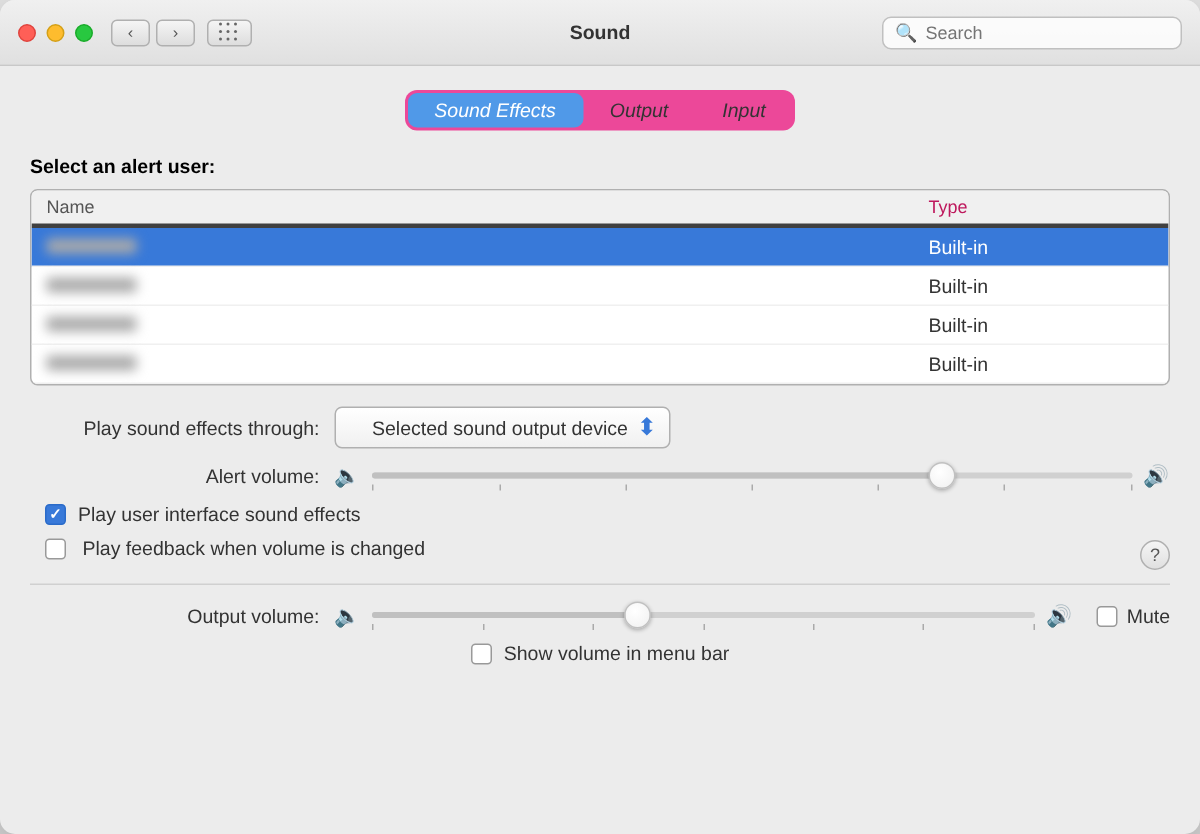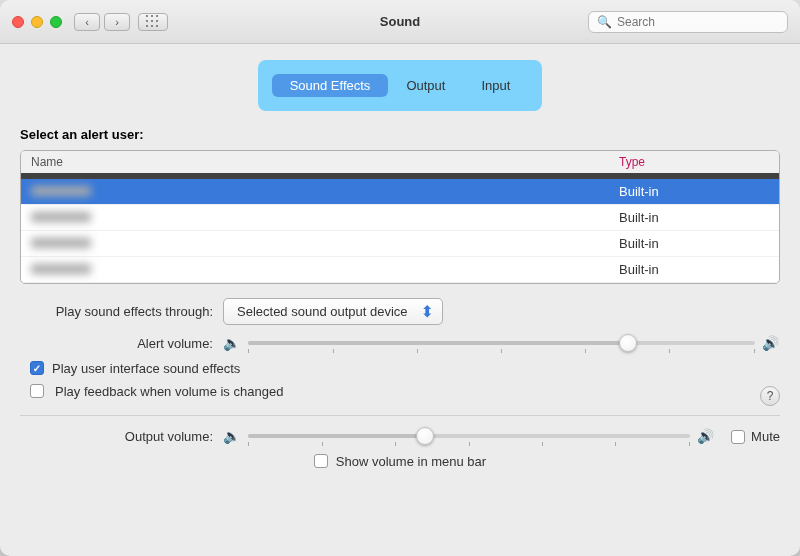--- a/index.html
+++ b/index.html
@@ -145,24 +145,25 @@
 
     
     .tab-bar {
       display: flex;
       justify-content: center;
       margin-bottom: 16px;
     }
 
     .tab-group {
       display: flex;
-      background: #7dd3fc;
+      background: #ec4899;
       border-radius: 8px;
-      padding: 14px;
+      padding: 2px;
       gap: 0;
+      font-style: italic;
     }
 
     .tab {
       padding: 4px 18px;
       border-radius: 6px;
       cursor: pointer;
       font-size: 13px;
       color: #333;
       font-weight: 400;
     }
@@ -186,21 +187,21 @@
       border: 1px solid #b0b0b0;
       border-radius: 5px;
       background: white;
       overflow: hidden;
       margin-bottom: 14px;
     }
 
     .list-header {
       display: flex;
       background: #f0f0f0;
-      border-bottom: 6px solid #404040;
+      border-bottom: 3px solid #404040;
       padding: 4px 10px;
     }
 
     .list-header-name {
       flex: 1;
       font-size: 12px;
       color: #555;
       font-weight: 500;
     }
 
@@ -264,21 +265,21 @@
       min-width: 160px;
     }
 
     
     .dropdown {
       display: flex;
       align-items: center;
       background: linear-gradient(to bottom, #ffffff, #f0f0f0);
       border: 1px solid #b0b0b0;
       border-radius: 5px;
-      padding: 3px 8px 3px 13px;
+      padding: 3px 8px 3px 24px;
       cursor: pointer;
       min-width: 220px;
       justify-content: space-between;
     }
 
     .dropdown-text {
       font-size: 13px;
       color: #333;
     }
 
@@ -342,21 +343,21 @@
 
     .tick {
       width: 1px;
       height: 4px;
       background: #aaa;
     }
 
     
     .checkbox-row {
       display: flex;
-      align-items: flex-start;
+      align-items: flex-end;
       gap: 8px;
       margin-bottom: 8px;
       padding-left: 10px;
     }
 
     .checkbox {
       width: 14px;
       height: 14px;
       border: 1px solid #999;
       border-radius: 3px;

